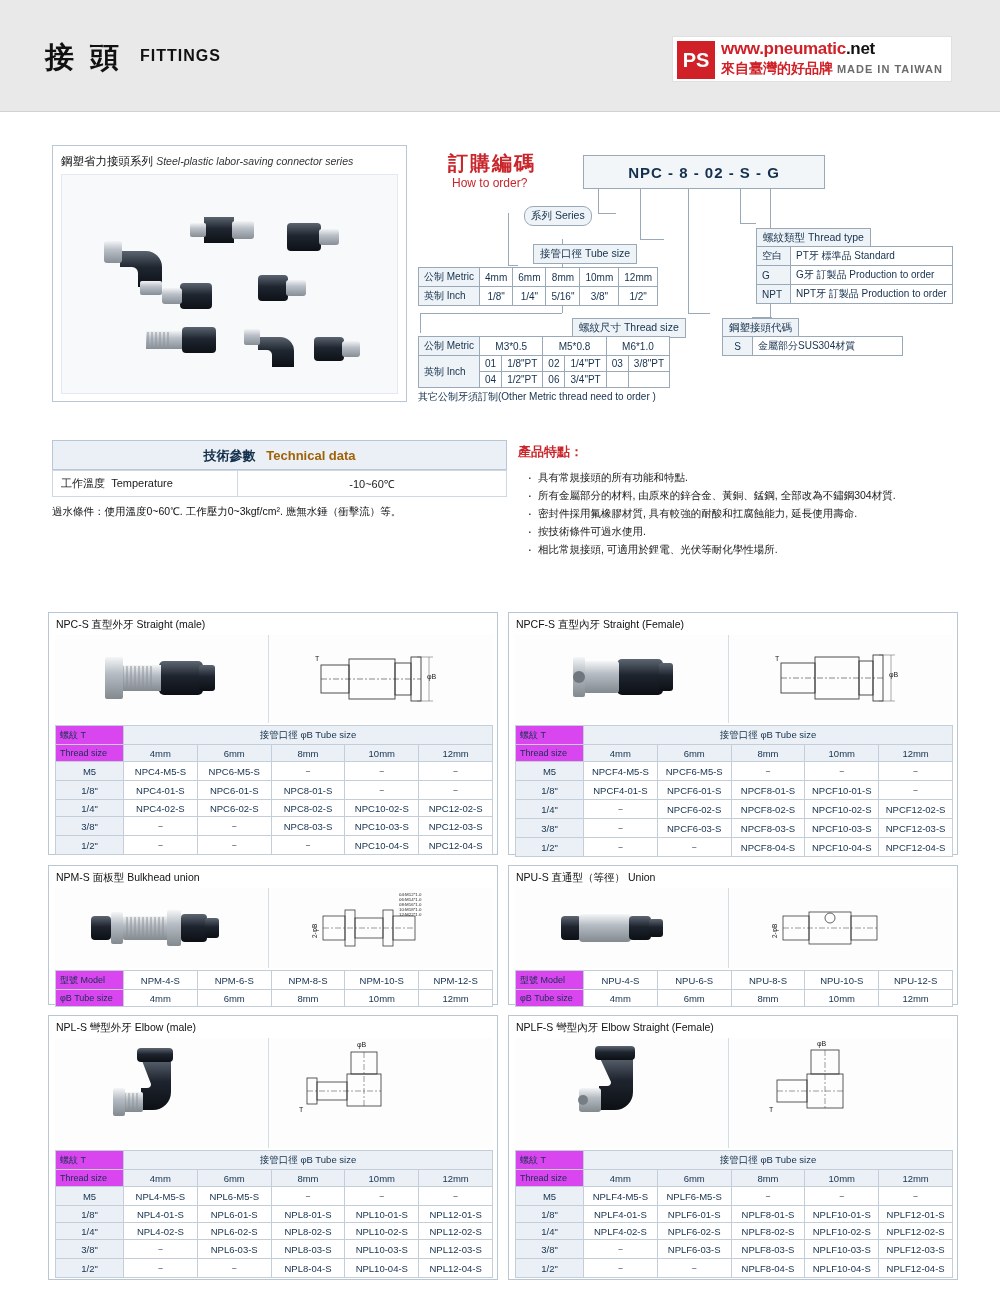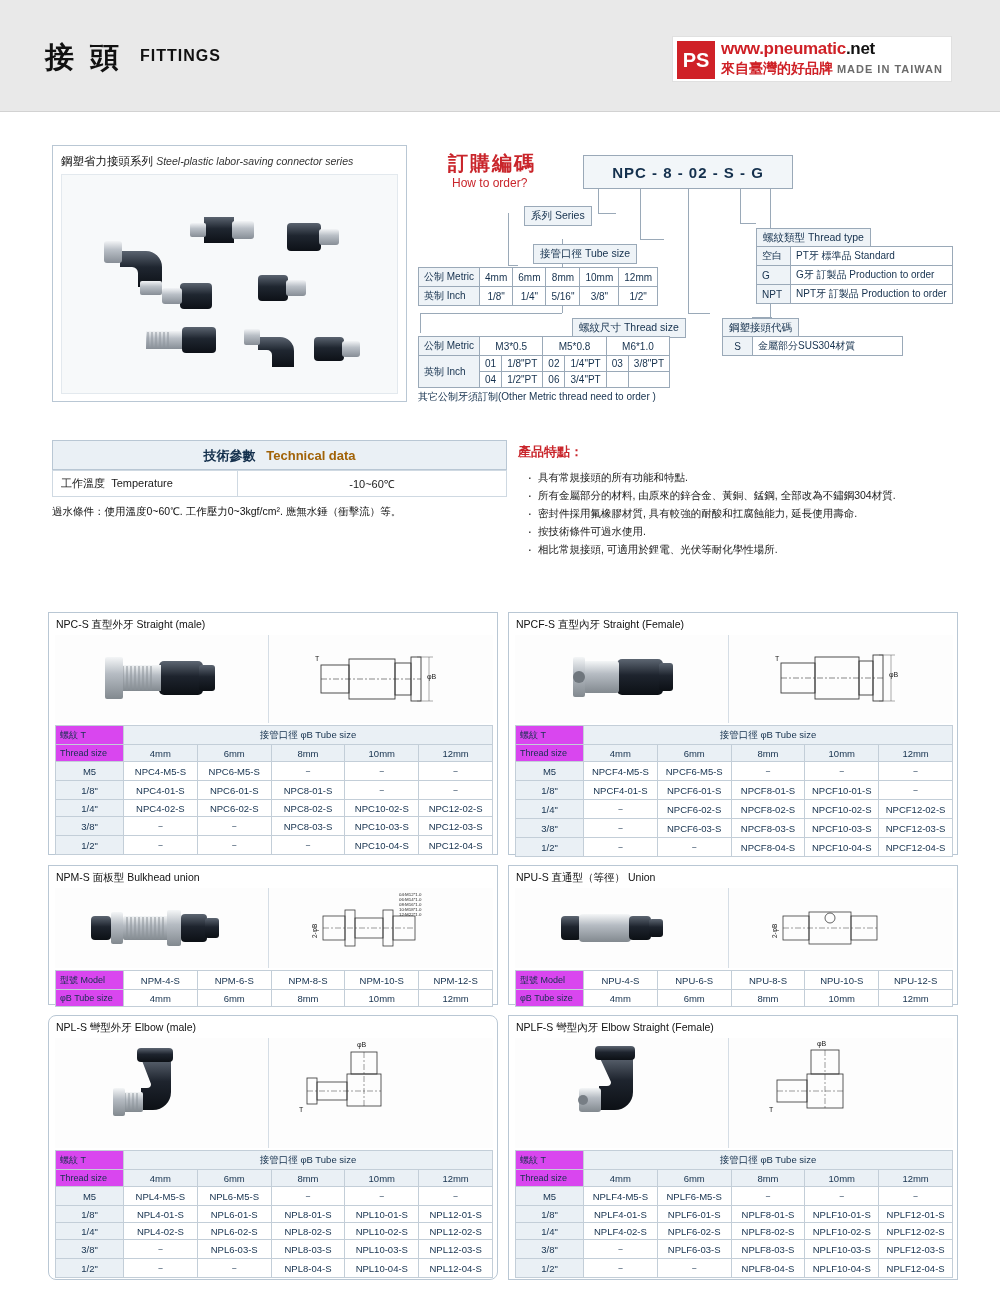--- a/index.html
+++ b/index.html
@@ -22,21 +22,21 @@
   .logo-cn .gray { color:#6b6b6b; font-size:11px; letter-spacing:1px; }
 
   
   .prod-panel { position:absolute; left:52px; top:145px; width:355px; height:257px; border:1px solid #b9c7d4; background:#fff; }
   .prod-title { position:absolute; left:8px; top:8px; font-size:11.5px; color:#111; }
   .prod-title .en { font-style:italic; color:#333; font-size:10.5px; }
   .prod-img { position:absolute; left:8px; top:28px; width:337px; height:220px; background:#f7f9fa; border:1px solid #e3e9ee; }
 
   .order-title { position:absolute; left:448px; top:150px; font-size:20px; font-weight:bold; color:#c9252b; letter-spacing:2px; }
   .order-sub { position:absolute; left:452px; top:176px; font-size:12px; color:#c9252b; }
-  .code-box { position:absolute; left:583px; top:155px; width:210px; height:34px; border:1px solid #9aa9b8; background:#f2f6f9; text-align:center; line-height:34px; font-size:15px; font-weight:bold; letter-spacing:1px; color:#14304d; }
+  .code-box { position:absolute; left:583px; top:155px; width:242px; height:34px; border:1px solid #9aa9b8; background:#f2f6f9; text-align:center; line-height:34px; font-size:15px; font-weight:bold; letter-spacing:1px; color:#14304d; }
 
   .lbl { position:absolute; border:1px solid #9aa9b8; background:#eef3f7; font-size:10.5px; padding:2px 6px; color:#14304d; white-space:nowrap; }
   .tbl { position:absolute; border-collapse:collapse; font-size:10px; }
   .tbl td { border:1px solid #9aa9b8; padding:2px 5px; text-align:center; color:#14304d; white-space:nowrap; background:#fff; }
   .tbl td.hd { background:#eef3f7; text-align:left; }
   .note { position:absolute; font-size:10px; color:#14304d; }
 
   .ln { position:absolute; background:#9aa9b8; }
 
   
@@ -168,21 +168,21 @@
 <div class="ln" style="left:740px; top:189px; width:1px; height:34px;"></div>
 <div class="ln" style="left:740px; top:223px; width:16px; height:1px;"></div>
 <div class="ln" style="left:770px; top:189px; width:1px; height:128px;"></div>
 <div class="ln" style="left:752px; top:317px; width:20px; height:1px;"></div>
 <div class="ln" style="left:508px; top:213px; width:1px; height:52px;"></div>
 <div class="ln" style="left:508px; top:265px; width:10px; height:1px;"></div>
 <div class="ln" style="left:562px; top:239px; width:1px; height:74px;"></div>
 <div class="ln" style="left:420px; top:313px; width:142px; height:1px;"></div>
 <div class="ln" style="left:420px; top:313px; width:1px; height:20px;"></div>
 
-<div class="lbl" style="left:524px; top:206px;">系列 Series</div>
+<div class="lbl" style="left:524px; top:206px;border-radius:9px;">系列 Series</div>
 <div class="lbl" style="left:533px; top:244px;">接管口徑 Tube size</div>
 <div class="lbl" style="left:572px; top:318px;">螺紋尺寸 Thread size</div>
 <div class="lbl" style="left:756px; top:228px;">螺紋類型 Thread type</div>
 <div class="lbl" style="left:722px; top:318px;">鋼塑接頭代碼</div>
 
 <table class="tbl" style="left:418px; top:267px;">
   <tbody>
       <tr>
     <td class="hd">公制 Metric</td>
     <td>4mm</td>
@@ -616,21 +616,21 @@
         <td>6mm</td>
         <td>8mm</td>
         <td>10mm</td>
         <td>12mm</td>
       </tr>
     </tbody>
       </table>
   </div>
 </div>
 
-<div class="block" style="left:48px; top:1015px; width:450px; height:265px;border-radius:8px;">
+<div class="block" style="left:48px; top:1015px; width:450px; height:265px;">
   <div class="block-title">NPL-S 彎型外牙 Elbow (male)</div>
   <div class="img-area" style="left:6px; top:22px; width:438px; height:110px;">
     <div class="img-divider" style="left:213px; top:0; height:110px;"></div>
     <svg width="200" height="110" viewBox="0 0 200 110" style="position:absolute; left:6px; top:0;">
       <path d="M80,20 h30 v34 a18,18 0 0 1 -18,18 h-12 v-22 h6 a4,4 0 0 0 4,-4 z" fill="url(#b1)"></path>
       <rect x="76" y="10" width="36" height="14" rx="4" fill="url(#b1)"></rect>
       <rect x="62" y="54" width="20" height="20" rx="2" fill="url(#s1)"></rect>
       <g stroke="#8b9298" stroke-width="0.9">
         <line x1="64" y1="55" x2="64" y2="73"></line>
           <line x1="68" y1="55" x2="68" y2="73"></line>

